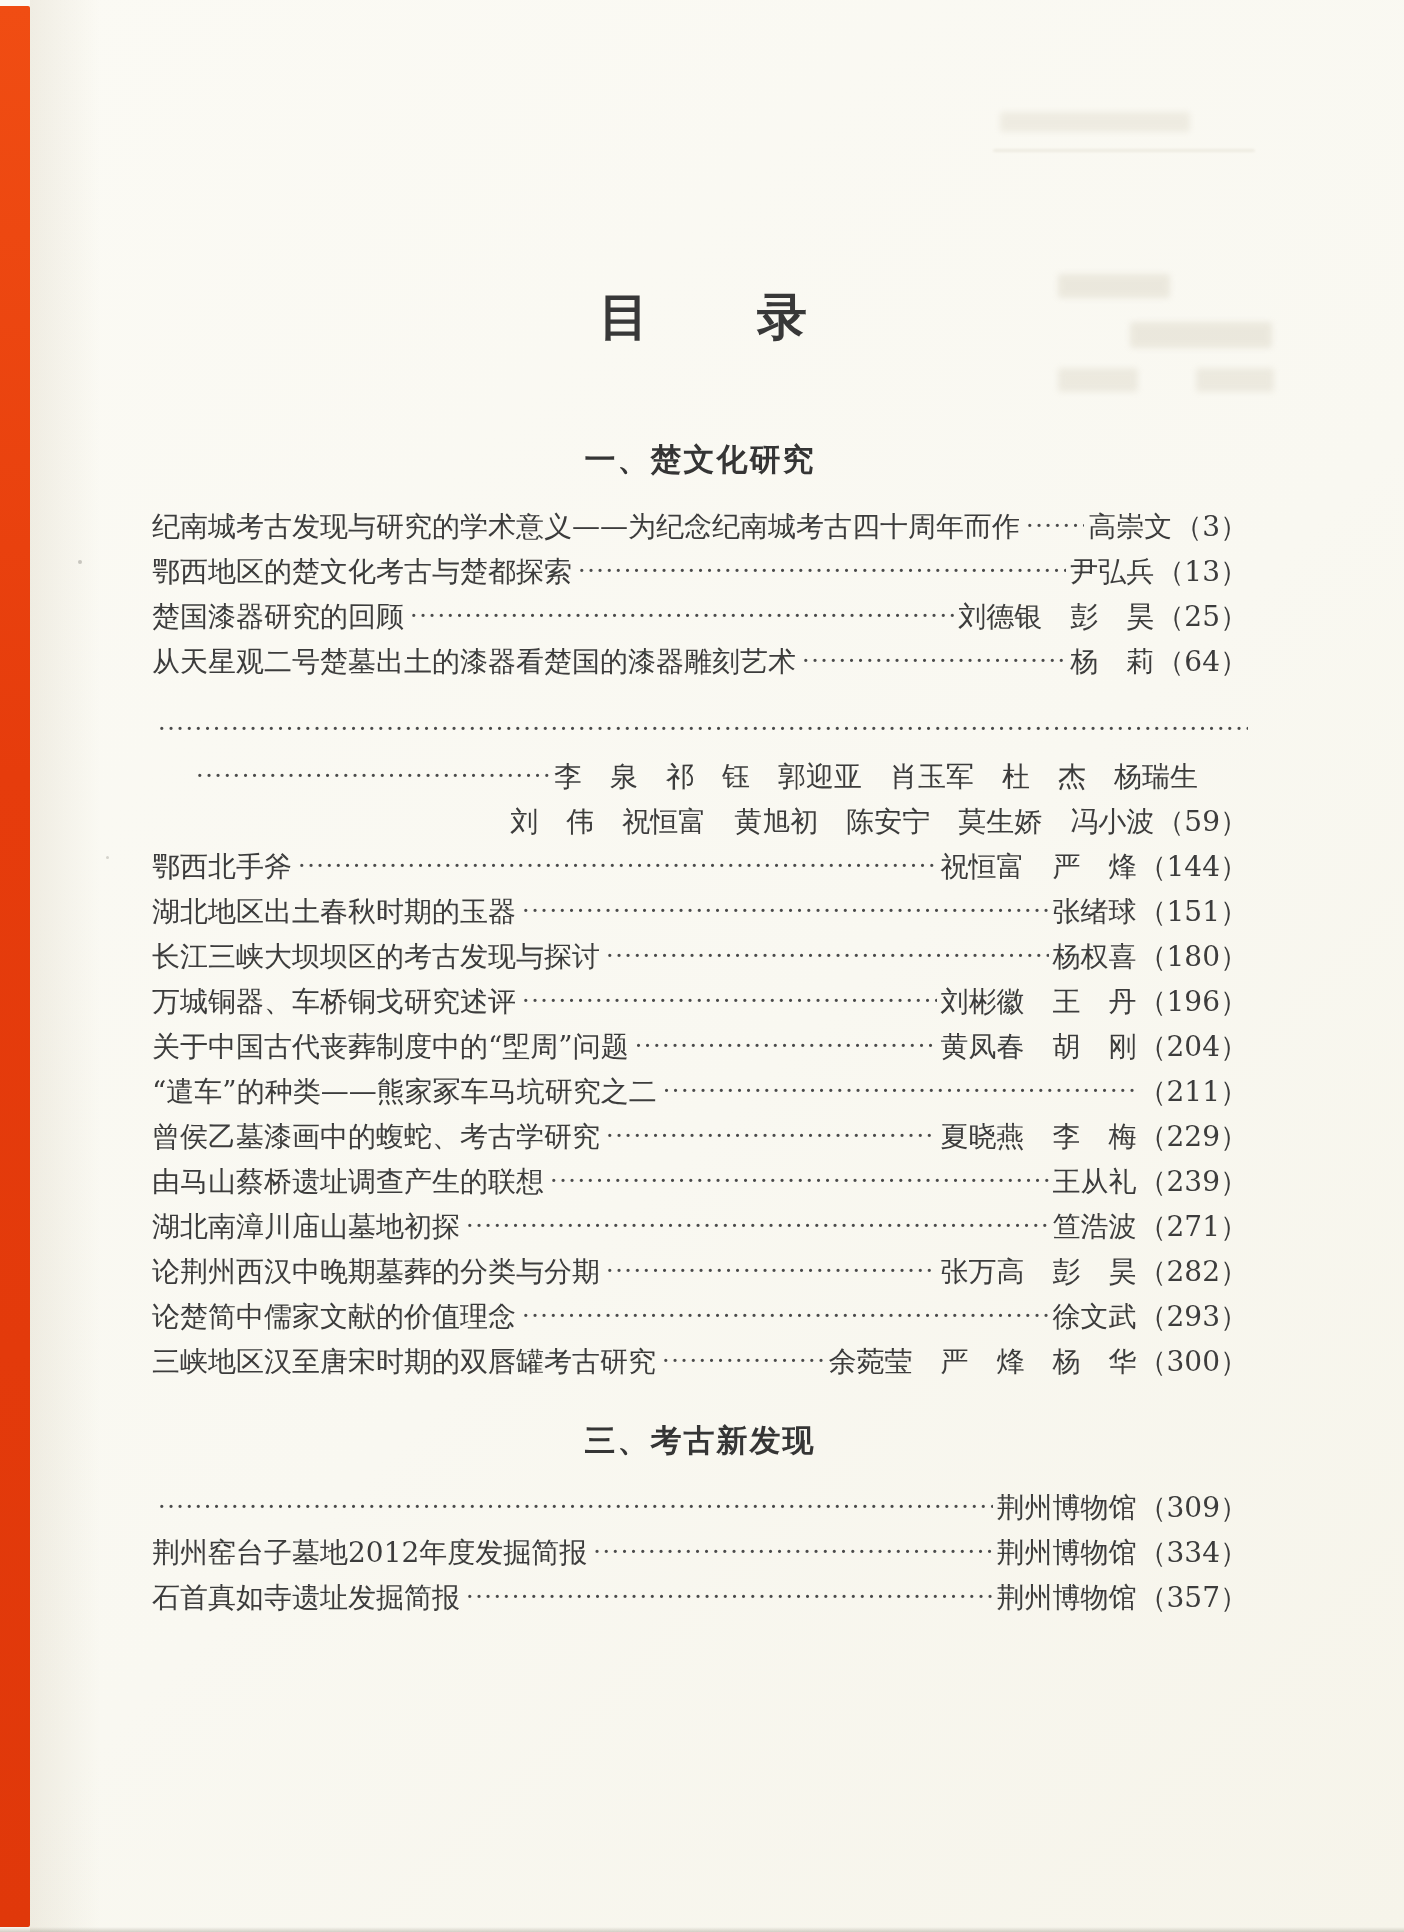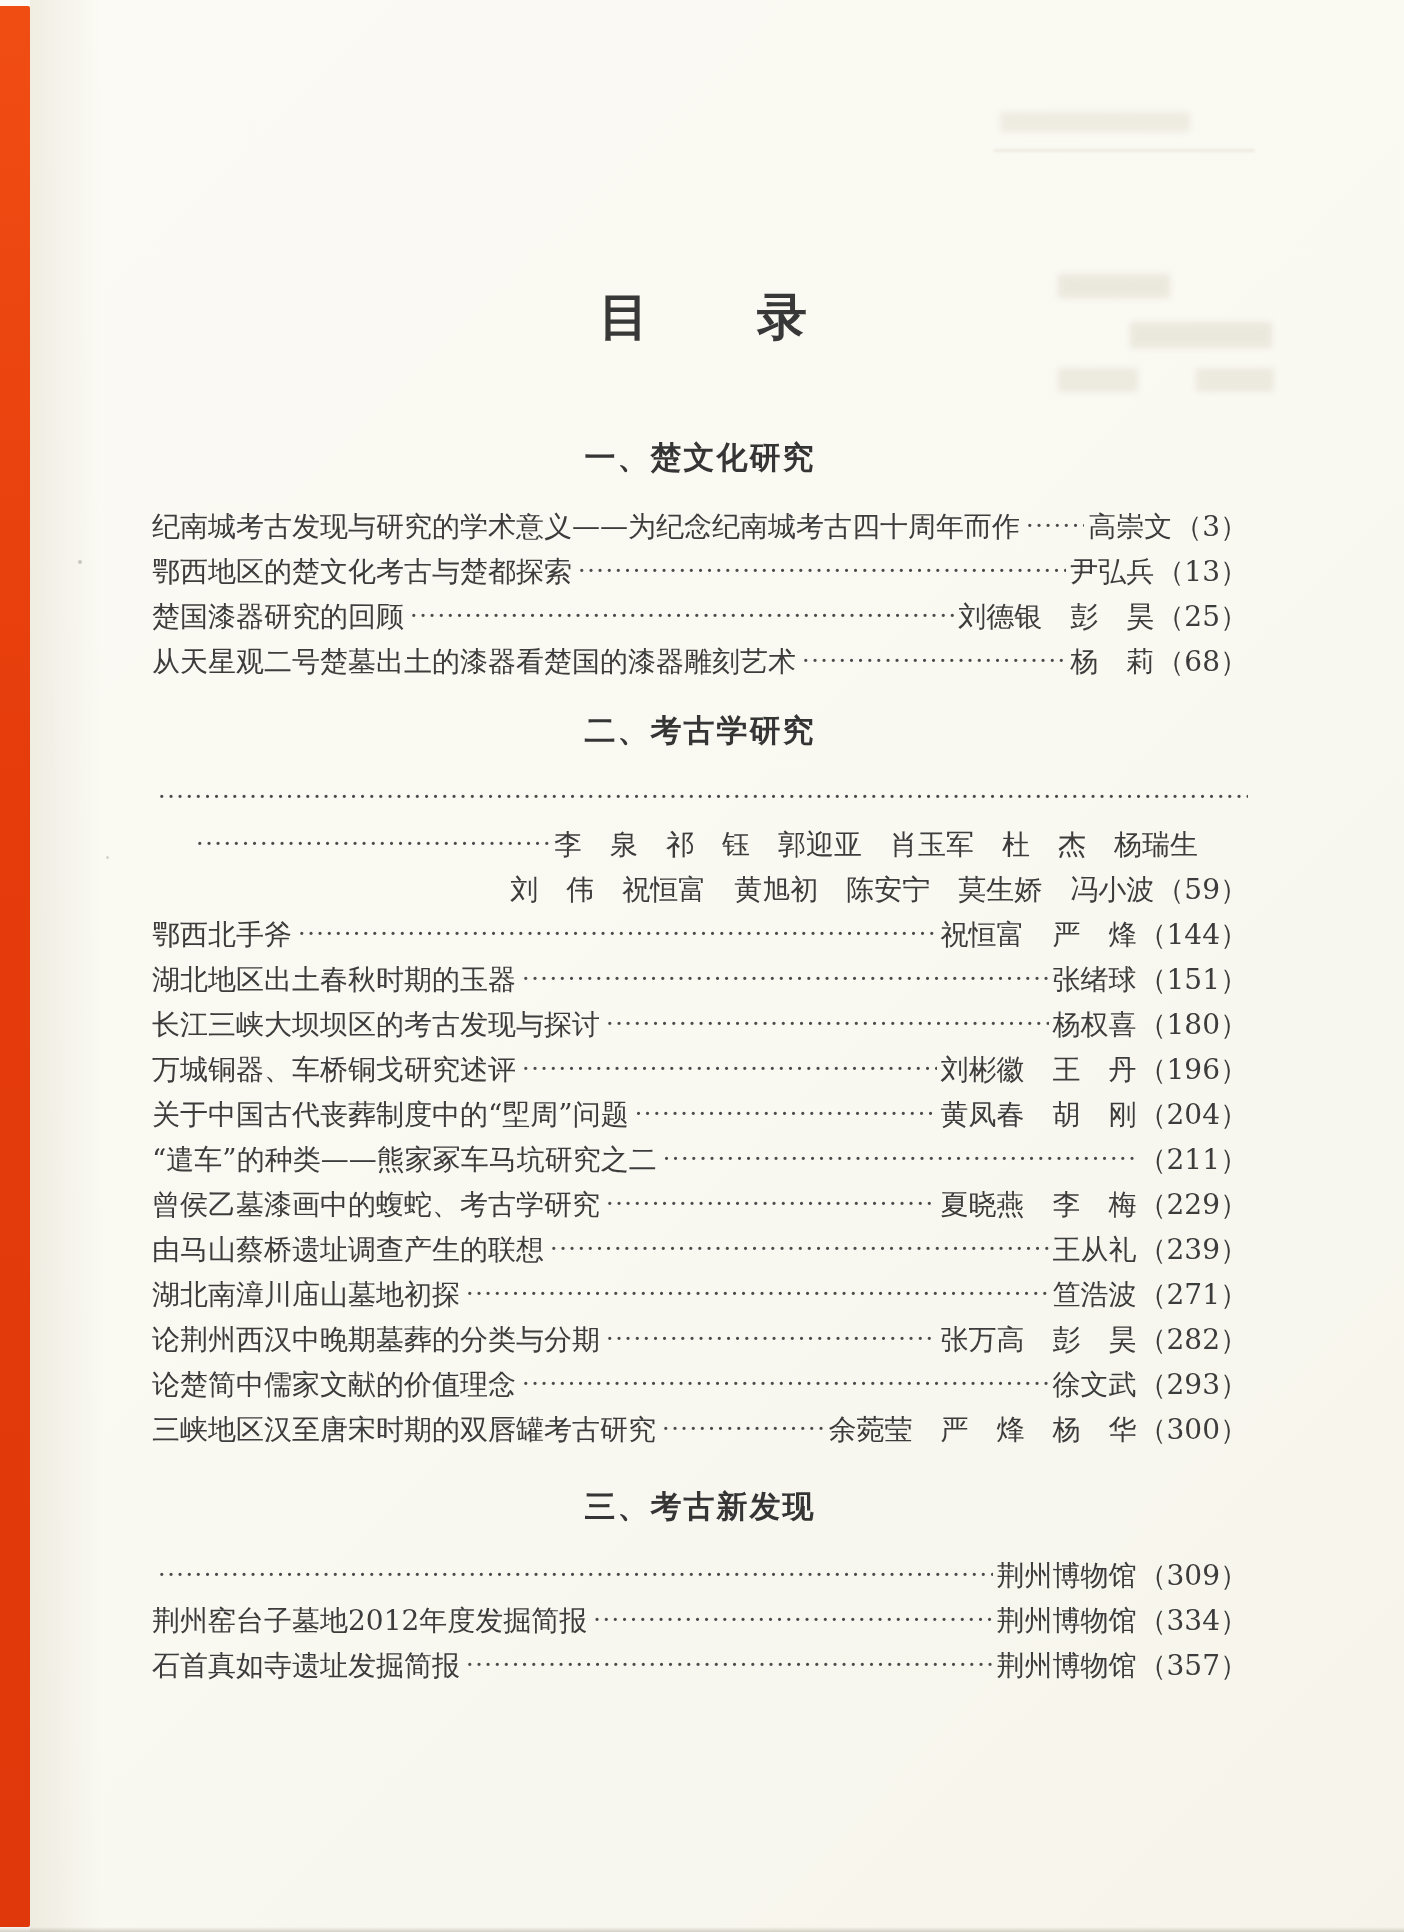--- a/index.html
+++ b/index.html
@@ -39,21 +39,21 @@
   .content{position:absolute;left:152px;top:0;width:1096px;}
 
   .doc-title{
     margin-top:286px;height:62px;line-height:62px;
     display:flex;justify-content:center;gap:108px;
     font-size:50px;font-weight:700;color:#383838;
     transform:translateX(3px);
   }
   .heading{
     height:38px;line-height:38px;text-align:center;
-    font-family:Liberation Mono, monospace;
+    font-family:Liberation Sans, sans-serif;
     font-size:31px;font-weight:700;letter-spacing:2px;color:#353535;
   }
   #sections > .section:nth-child(1) > .heading{margin-top:93px;}
   #sections > .section:nth-child(2) > .heading{margin-top:30px;}
   #sections > .section:nth-child(3) > .heading{margin-top:38px;}
   .entries{margin-top:25px;}
   .row{
     height:45px;line-height:45px;
     display:flex;align-items:baseline;
     font-size:28px;color:#3c3c3c;white-space:nowrap;
@@ -108,26 +108,25 @@
             <div class="row">
               <span class="t">楚国漆器研究的回顾</span>
               <span class="leader">······················································································································································</span>
               <span class="a">刘德银　彭　昊</span>
               <span class="p">（25）</span>
             </div>
             <div class="row">
               <span class="t">从天星观二号楚墓出土的漆器看楚国的漆器雕刻艺术</span>
               <span class="leader">······················································································································································</span>
               <span class="a">杨　莉</span>
-              <span class="p">（68）</span>
+              <span class="p">（64）</span>
             </div>
           </div>
         </div>
         <div class="section">
-          <div class="heading">二、考古学研究</div>
           <div class="entries">
             <div class="row">
               <span class="leader">······················································································································································</span>
             </div>
             <div class="row indent" style="padding-right: 50px;">
               <span class="t"></span>
               <span class="leader">······················································································································································</span>
               <span class="a">李　泉　祁　钰　郭迎亚　肖玉军　杜　杰　杨瑞生</span>
             </div>
             <div class="row indent">

